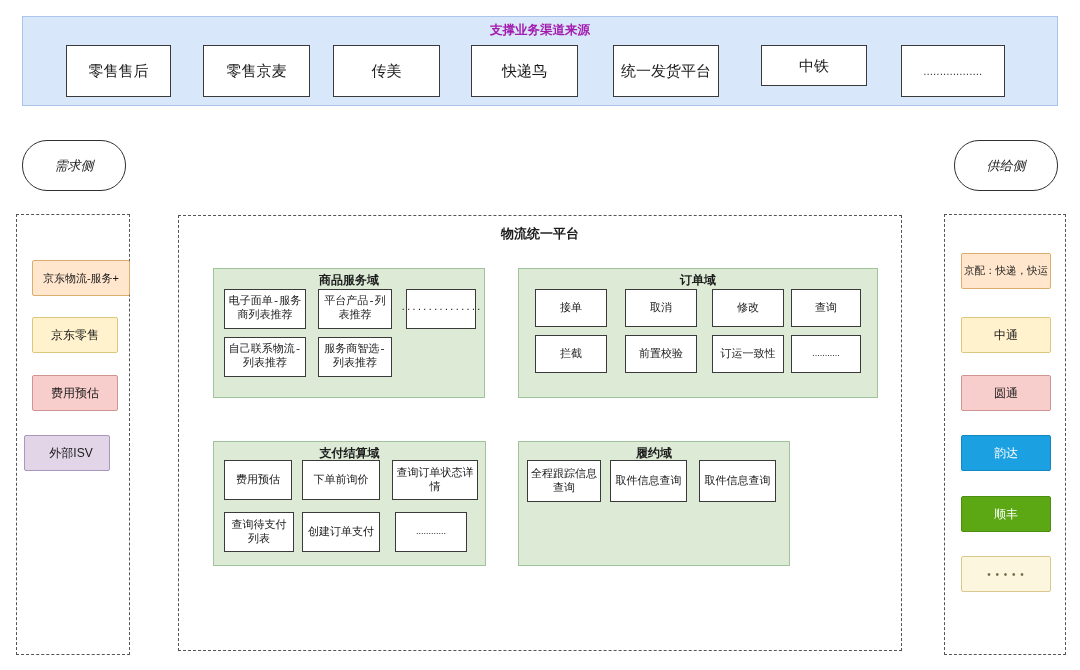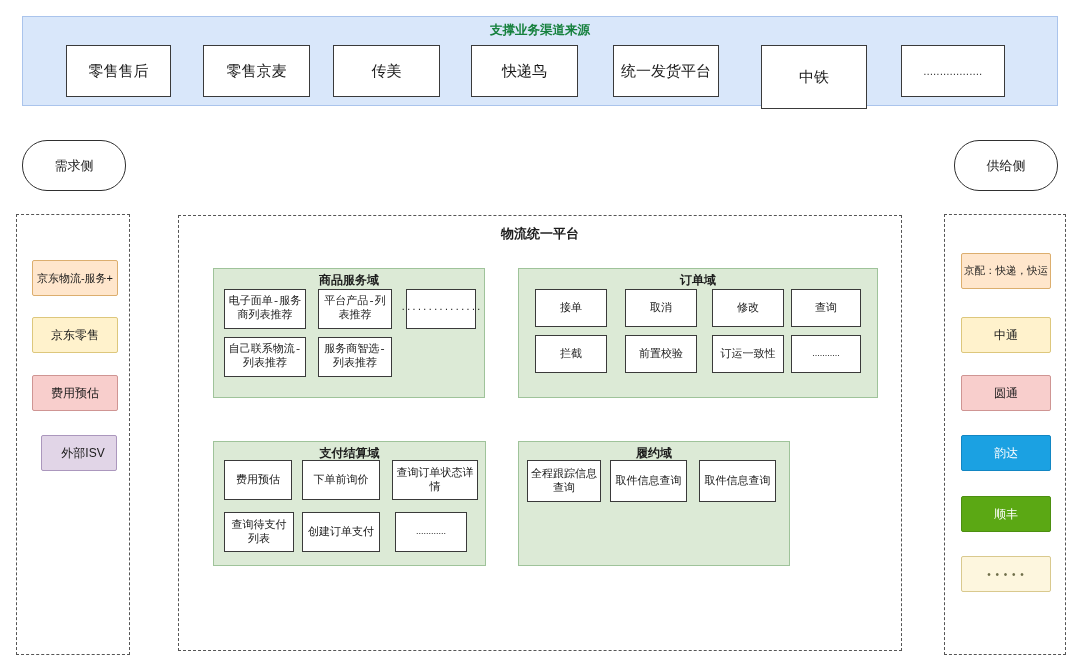--- a/index.html
+++ b/index.html
@@ -1,25 +1,25 @@
 <!DOCTYPE html>
 <html><head>
 <meta charset="utf-8">
 <style>
   html,body{margin:0;padding:0;background:#ffffff;}
   body{font-family:"Liberation Sans","DejaVu Sans",sans-serif;color:#1a1a1a;}
   .canvas{position:relative;width:1080px;height:670px;background:#ffffff;overflow:hidden;}
   
   .banner{position:absolute;left:22px;top:16px;width:1036px;height:90px;background:#d9e7fa;border:1px solid #aac4ec;box-sizing:border-box;}
-  .banner-title{position:absolute;top:5px;left:0;right:0;text-align:center;font-size:12.5px;font-weight:600;color:#15803d;}
+  .banner-title{position:absolute;top:5px;left:0;right:0;text-align:center;font-size:12.5px;font-weight:600;color:#a21caf;}
   
   .wbox{position:absolute;background:#ffffff;border:1.4px solid #3a3a3a;box-sizing:border-box;display:flex;align-items:center;justify-content:center;text-align:center;font-size:15px;line-height:1.3;color:#1a1a1a;}
   .api{font-size:11px;padding:1px 2px;line-height:1.25;}
   
-  .pill{position:absolute;width:104px;height:51px;background:#ffffff;border:1.6px solid #2f2f2f;border-radius:25px;box-sizing:border-box;display:flex;align-items:center;justify-content:center;font-size:13px;color:#1a1a1a;}
+  .pill{position:absolute;width:104px;height:51px;background:#ffffff;border:1.6px solid #2f2f2f;border-radius:25px;box-sizing:border-box;display:flex;align-items:center;justify-content:center;font-size:13px;color:#1a1a1a;font-style:italic;}
   
   .dashed{position:absolute;border:1.5px dashed #555;box-sizing:border-box;background:transparent;}
   .center-title{position:absolute;top:9px;left:0;right:0;text-align:center;font-size:13px;font-weight:600;color:#1c1c1c;}
   
   .panel{position:absolute;background:#dcead6;border:1px solid #9fc39a;box-sizing:border-box;}
   .panel-title{position:absolute;top:3px;left:0;right:0;text-align:center;font-size:12px;font-weight:600;color:#1c1c1c;}
   
   .side-box{position:absolute;height:36px;border:1px solid;border-radius:2px;box-sizing:border-box;display:flex;align-items:center;justify-content:center;text-align:center;font-size:12px;color:#1a1a1a;}
   .c-orange{background:#ffe6cc;border-color:#dcae6e;}
   .c-yellow{background:#fff2cc;border-color:#ddc77c;}
@@ -35,32 +35,32 @@
 
 <div class="canvas">
 
   <div class="banner">
     <div class="banner-title">支撑业务渠道来源</div>
     <div class="wbox" style="left:43px;top:28px;width:105px;height:52px;">零售售后</div>
     <div class="wbox" style="left:180px;top:28px;width:107px;height:52px;">零售京麦</div>
     <div class="wbox" style="left:310px;top:28px;width:107px;height:52px;">传美</div>
     <div class="wbox" style="left:448px;top:28px;width:107px;height:52px;">快递鸟</div>
     <div class="wbox" style="left:590px;top:28px;width:106px;height:52px;">统一发货平台</div>
-    <div class="wbox" style="left:738px;top:28px;width:106px;height:64px;">中铁</div>
+    <div class="wbox" style="left:738px;top:28px;width:106px;height:41px;">中铁</div>
     <div class="wbox" style="left:878px;top:28px;width:104px;height:52px;font-size:10px;letter-spacing:0.5px;">..................</div>
   </div>
 
   <div class="pill" style="left:22px;top:140px;">需求侧</div>
   <div class="pill" style="left:954px;top:140px;">供给侧</div>
 
   <div class="dashed" style="left:16px;top:214px;width:114px;height:441px;">
-    <div class="side-box c-orange" style="left:15px;top:45px;width:86px;font-size:11px;">京东物流-服务+</div>
+    <div class="side-box c-orange" style="left:15px;top:45px;width:98px;font-size:11px;">京东物流-服务+</div>
     <div class="side-box c-yellow" style="left:15px;top:102px;width:86px;">京东零售</div>
     <div class="side-box c-pink" style="left:15px;top:160px;width:86px;">费用预估</div>
-    <div class="side-box c-purple" style="left:24px;top:220px;width:76px;padding-left:8px;">外部ISV</div>
+    <div class="side-box c-purple" style="left:7px;top:220px;width:86px;padding-left:8px;">外部ISV</div>
   </div>
 
   <div class="dashed" style="left:944px;top:214px;width:122px;height:441px;">
     <div class="side-box c-orange nowrap" style="left:16px;top:38px;width:90px;">京配：快递，快运</div>
     <div class="side-box c-yellow" style="left:16px;top:102px;width:90px;">中通</div>
     <div class="side-box c-pink" style="left:16px;top:160px;width:90px;">圆通</div>
     <div class="side-box c-blue" style="left:16px;top:220px;width:90px;">韵达</div>
     <div class="side-box c-green" style="left:16px;top:281px;width:90px;">顺丰</div>
     <div class="side-box c-cream" style="left:16px;top:341px;width:90px;">• • • • •</div>
   </div>

